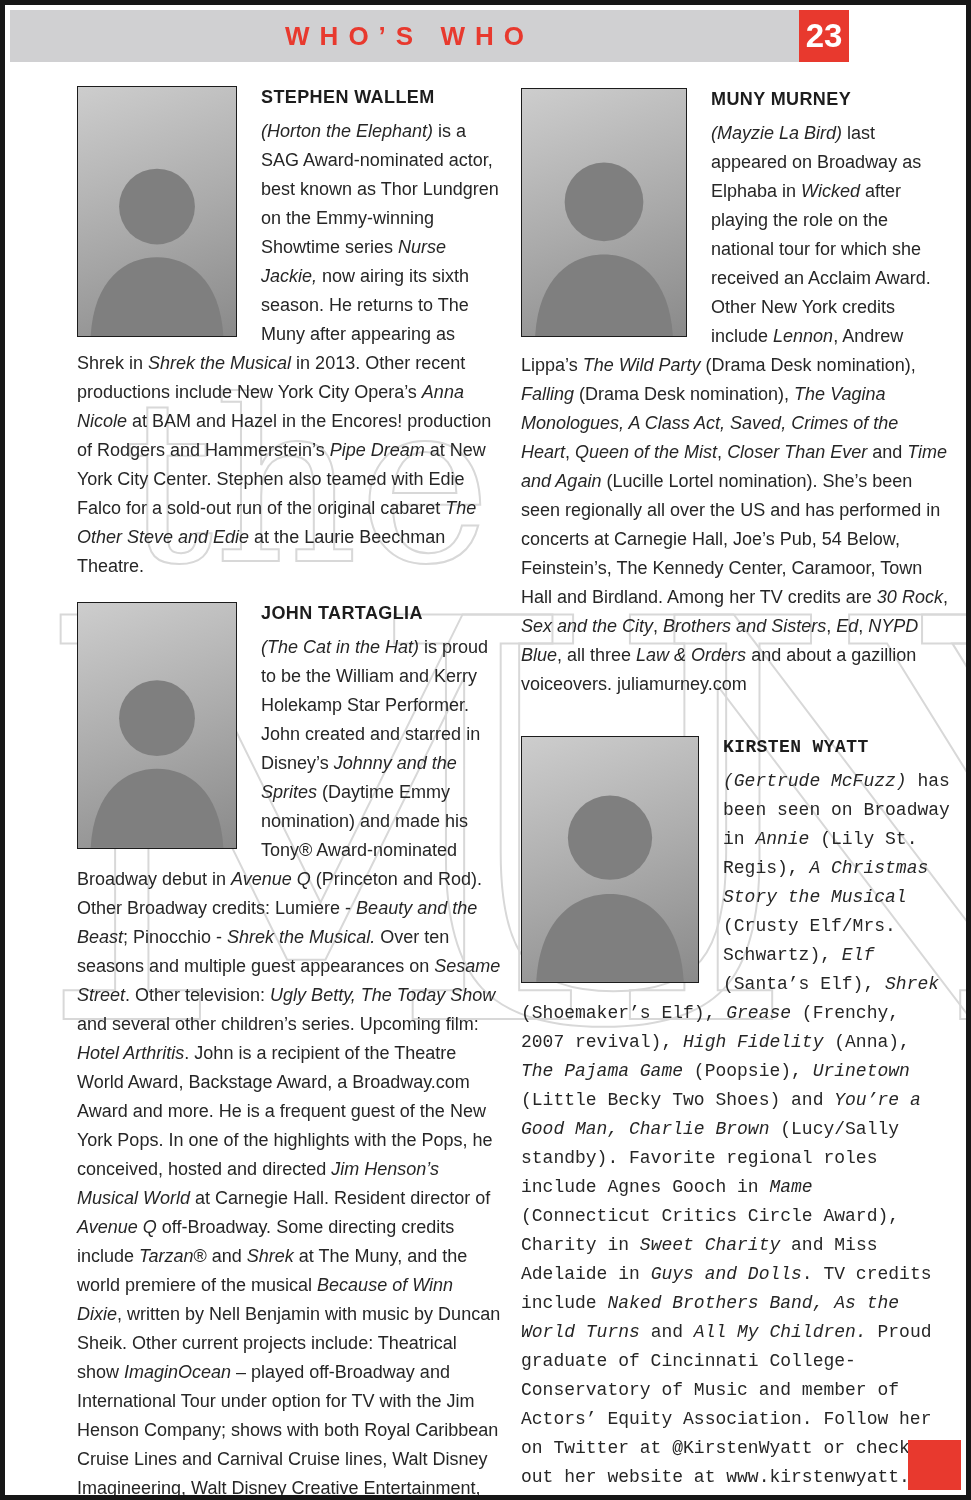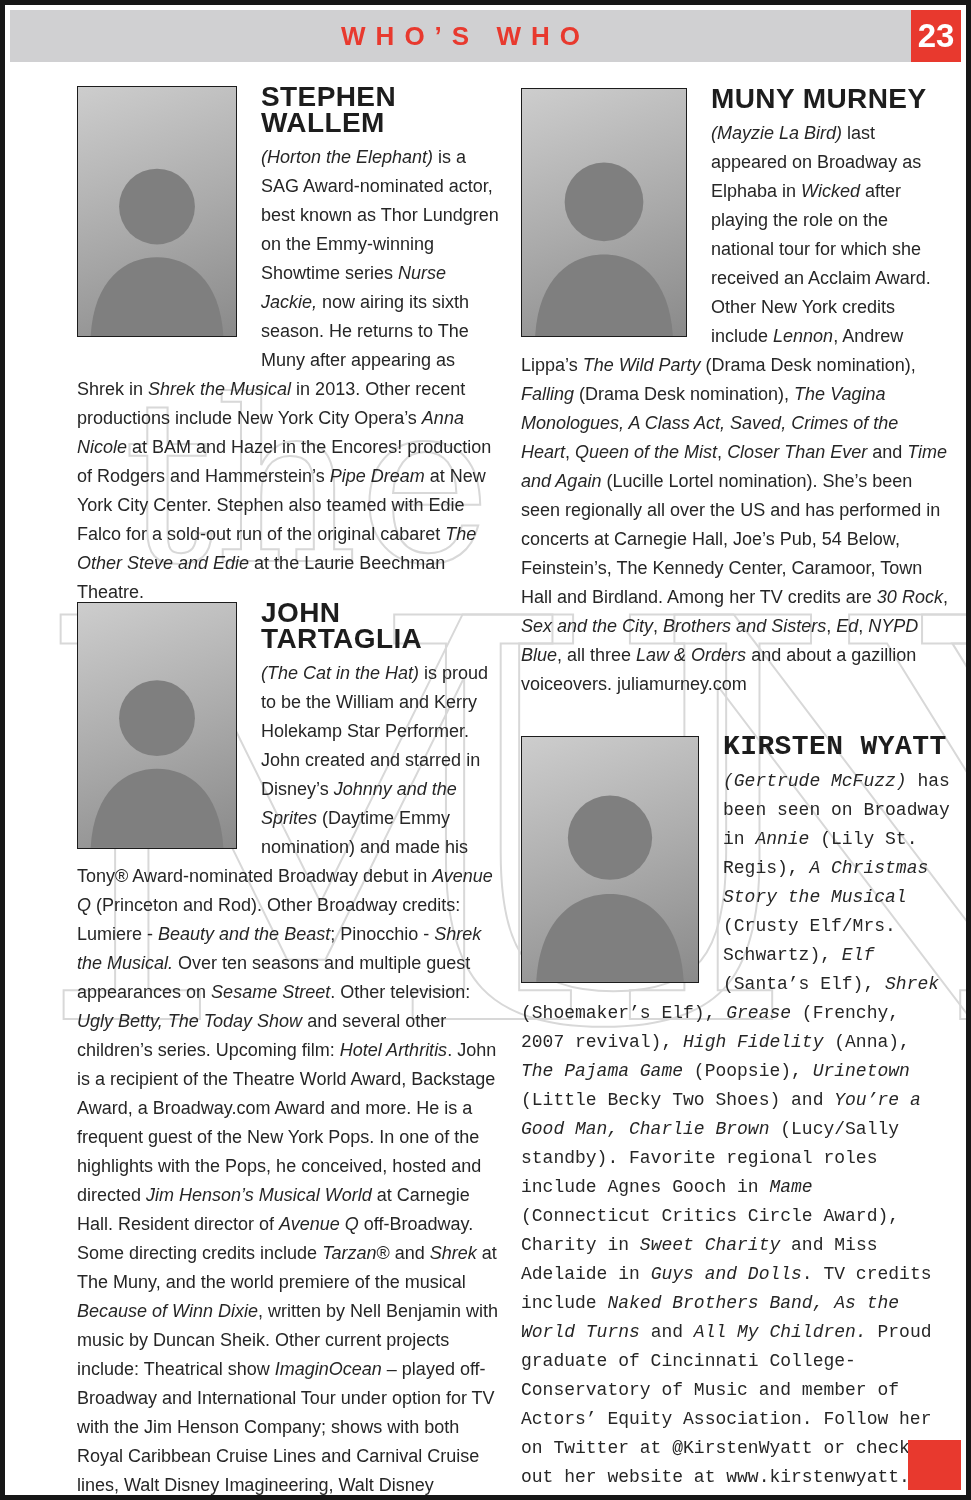--- a/index.html
+++ b/index.html
@@ -8,21 +8,21 @@
     width:971px;height:1500px;
     box-sizing:border-box;
     background:#ffffff;
     border:5px solid #161616;
     overflow:hidden;
     font-family:"Liberation Sans", sans-serif;
     color:#262626;
   }
   
   #header{
-    position:absolute;top:5px;left:5px;width:951px;height:52px;
+    position:absolute;top:5px;left:5px;width:839px;height:52px;
     display:flex;z-index:3;justify-content:flex-end;
   }
   #header .bar{
     flex:1;background:#d0d0d2;
     display:flex;align-items:center;justify-content:center;
   }
   #header .bar .title{
     color:#e8392e;font-weight:bold;font-size:26px;
     letter-spacing:10px;text-indent:10px;
   }
@@ -56,21 +56,21 @@
     background:linear-gradient(160deg,#cdcdcd 0%,#a9a9a9 55%,#8a8a8a 100%);
     position:relative;overflow:hidden;
   }
   .photo svg{position:absolute;bottom:0;left:0;width:100%;height:86%;}
   .ph-stephen{width:158px;height:249px;}
   .ph-john{width:158px;height:245px;}
   .ph-julia{width:164px;height:247px;}
   .ph-kirsten{width:176px;height:245px;}
   .bio h2{
     margin:0 0 7px 0;
-    font-size:28px;line-height:26px;
+    font-size:18px;line-height:26px;
     font-weight:bold;color:#1d1d1d;
     letter-spacing:0.4px;
   }
   .bio p{
     margin:0;
     font-size:18px;line-height:29px;
     text-align:left;
   }
   .bio p i{font-style:italic;}
   

